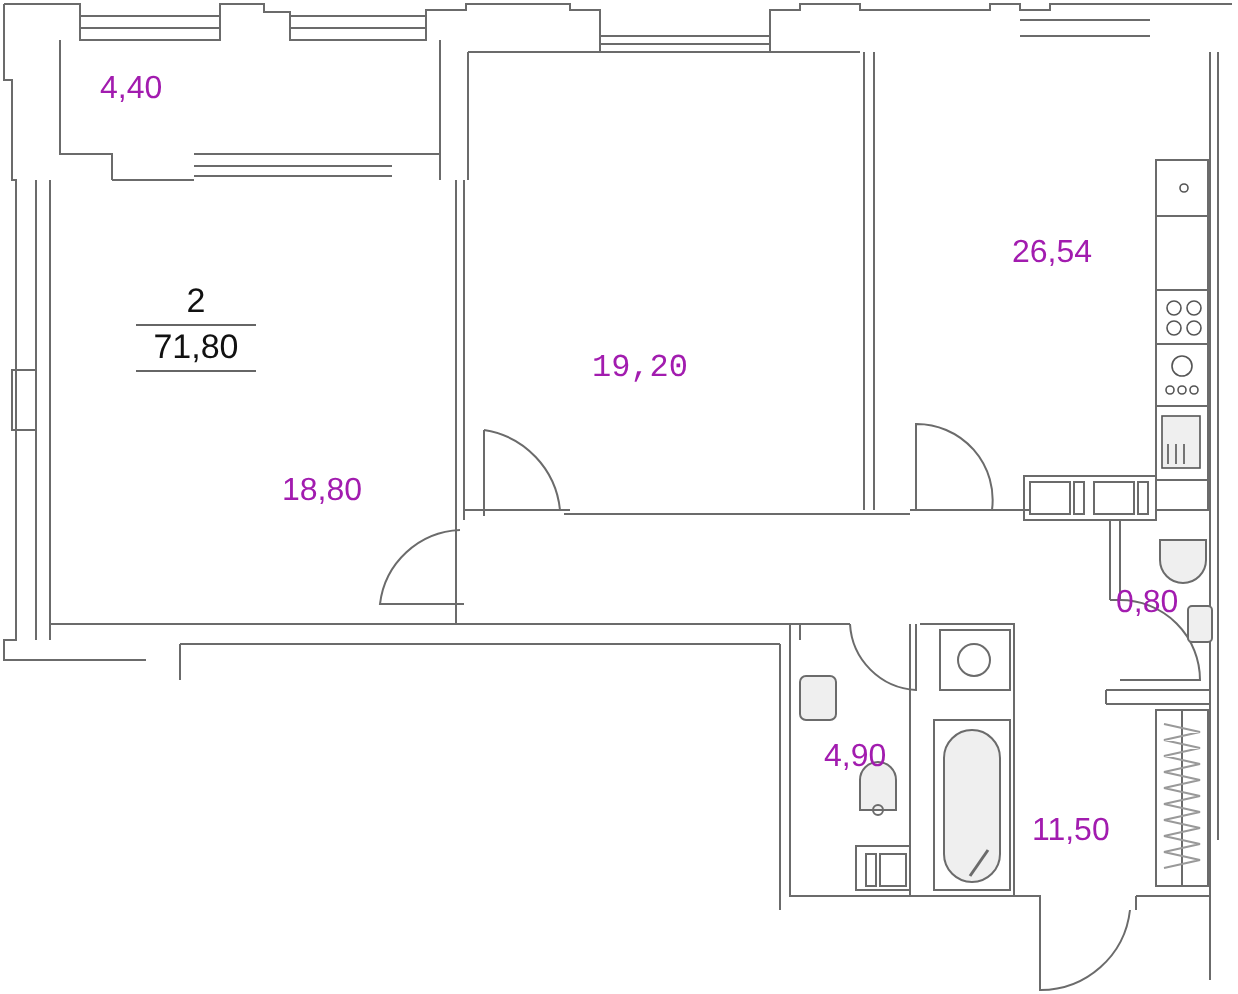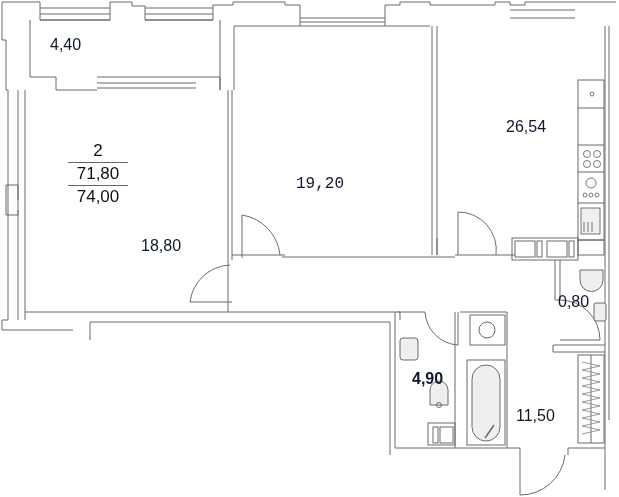--- a/index.html
+++ b/index.html
@@ -1,18 +1,18 @@
 <!DOCTYPE html>
 <html><head>
 <meta charset="utf-8">
 <style>
   html, body { margin: 0; padding: 0; background: #ffffff; }
   body { width: 619px; height: 497px; overflow: hidden; position: relative; font-family: "Liberation Sans", sans-serif; }
   #plan { position: absolute; left: 0; top: 0; width: 619px; height: 497px; }
-  .lbl { position: absolute; font-family: "Liberation Sans", sans-serif; font-size: 16px; color: #0f172a; line-height: 1; white-space: nowrap; }
+  .lbl { position: absolute; font-family: "Liberation Sans", sans-serif; font-size: 16px; color: #a21caf; line-height: 1; white-space: nowrap; }
   .apt { position: absolute; left: 66px; top: 140px; width: 64px; text-align: center; font-family: "Liberation Sans", sans-serif; font-size: 17px; color: #111; }
   .apt div { line-height: 22px; }
   .apt .sep { height: 1px; background: #666; margin: 0 2px; }
 </style>
 </head>
 <body>
 
 <svg id="plan" viewBox="0 0 619 497" xmlns="http://www.w3.org/2000/svg">
   <g fill="none" stroke="#6b6b6b" stroke-width="1">
 
@@ -116,22 +116,21 @@
       <line x1="592" y1="222" x2="592" y2="232"></line>
     </g>
   </g>
 </svg>
 
 <div class="apt">
   <div>2</div>
   <div class="sep"></div>
   <div>71,80</div>
   <div class="sep"></div>
-  <div>74,00</div>
 </div>
 
 <div class="lbl" style="left:50px;top:37px;">4,40</div>
 <div class="lbl" style="left:141px;top:238px;text-align:center;">18,80</div>
 <div class="lbl" style="left:296px;top:176px;font-family:Liberation Mono, monospace;">19,20</div>
 <div class="lbl" style="left:506px;top:119px;">26,54</div>
 <div class="lbl" style="left:558px;top:294px;">0,80</div>
-<div class="lbl" style="left:412px;top:371px;font-weight:bold;">4,90</div>
+<div class="lbl" style="left:412px;top:371px;">4,90</div>
 <div class="lbl" style="left:516px;top:408px;">11,50</div>
 
 </body></html>

